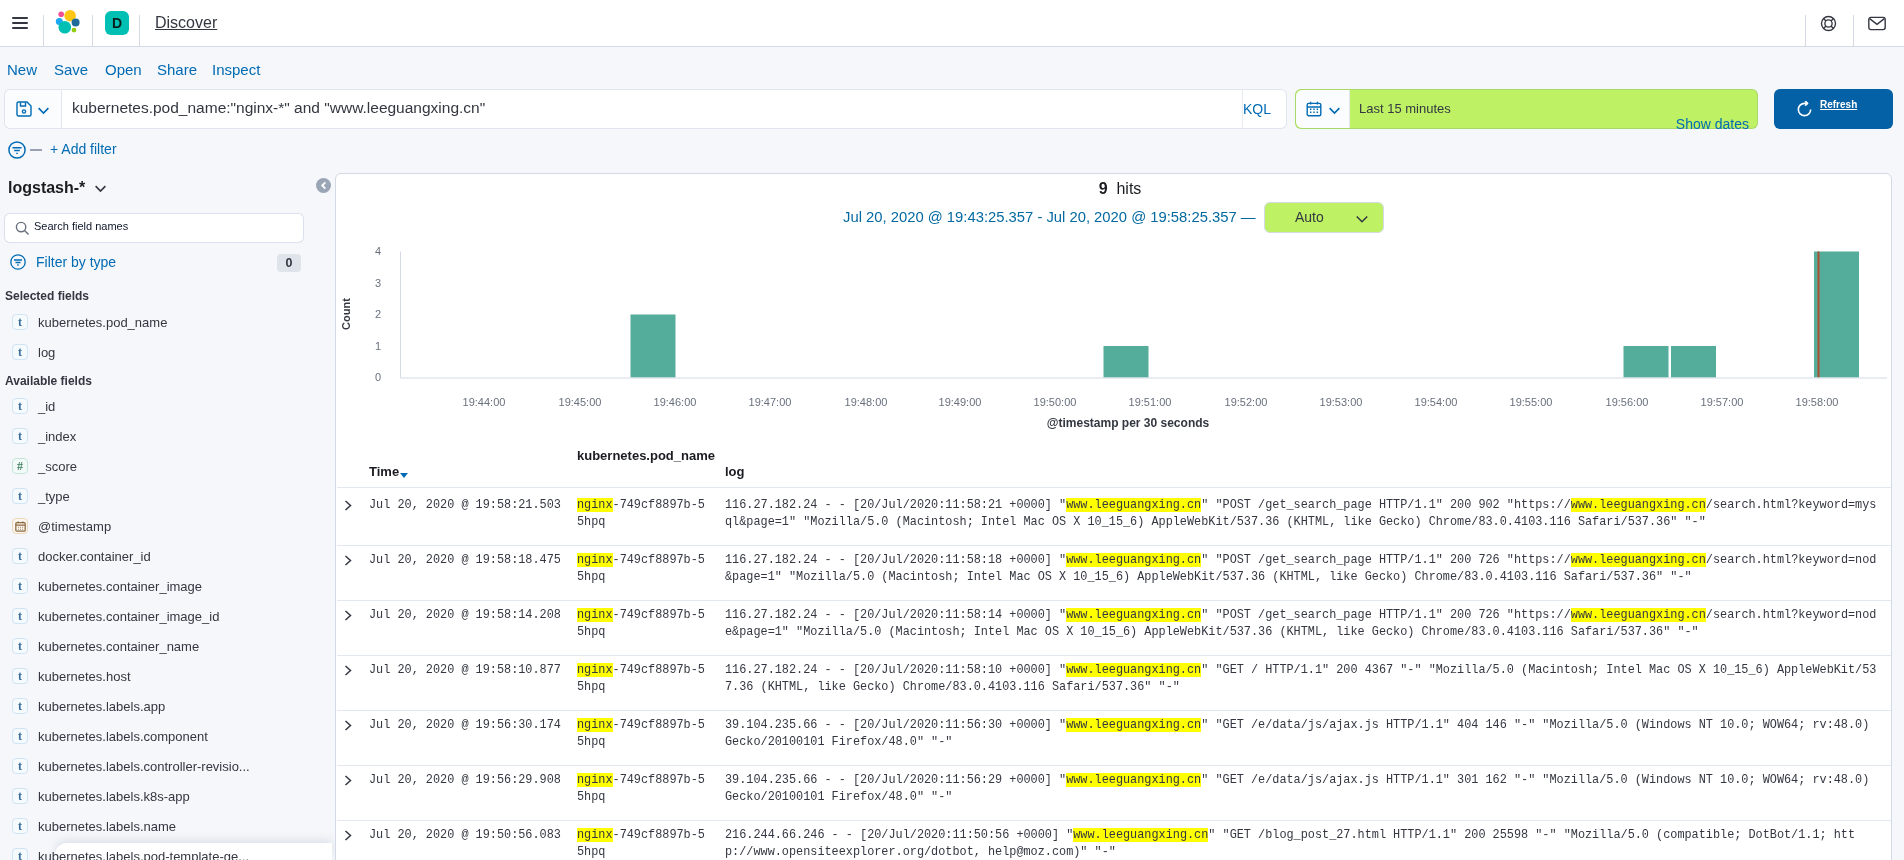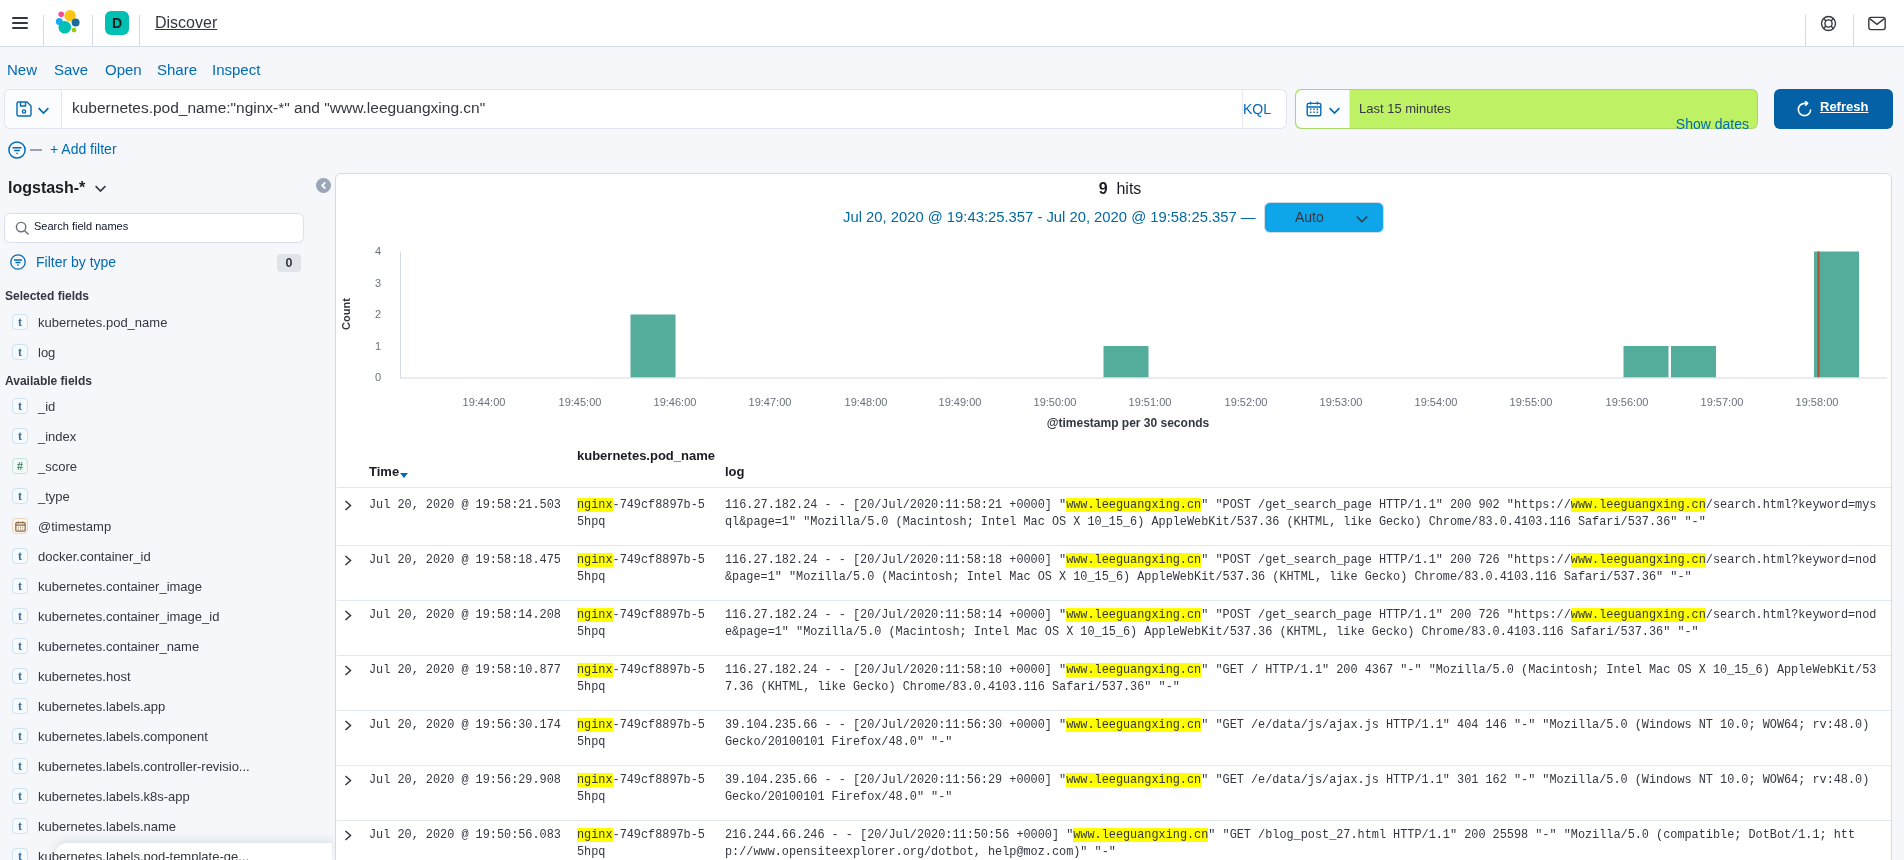--- a/index.html
+++ b/index.html
@@ -28,21 +28,21 @@
 #qtext { position:absolute; left:67px; top:9px; font-size:15.5px; color:#343741; }
 #kql { position:absolute; right:0px; top:0; width:44px; height:38px; border-left:1px solid rgba(17,43,134,0.1);
   color:#006BB4; font-size:14px; text-align:left; line-height:38px; border-radius:0 6px 6px 0; }
 #dpick { position:absolute; left:1295px; top:89px; width:463px; height:40px; background:#bef264;
   border:1px solid rgba(17,43,134,0.12); border-radius:6px; }
 #dpcal { position:absolute; left:0; top:0; width:54px; height:38px; border-right:1px solid rgba(17,43,134,0.1); background:#fbfcfd; border-radius:6px 0 0 6px;}
 #dptext { position:absolute; left:63px; top:11px; font-size:13px; color:#343741; }
 #showdates { position:absolute; right:8px; top:26px; font-size:14px; color:#006BB4; }
 #refresh { position:absolute; left:1774px; top:89px; width:119px; height:40px; background:#0561a5;
   border-radius:6px; color:#fff; }
-#refresh span { position:absolute; left:46px; top:10px; font-size:13px; font-weight:700; text-decoration:underline; }
+#refresh span { position:absolute; left:46px; top:10px; font-size:10px; font-weight:700; text-decoration:underline; }
 
 
 #addfilter { position:absolute; left:50px; top:141px; font-size:14px; color:#006BB4; }
 #fdash { position:absolute; left:30px; top:149px; width:12px; height:1.6px; background:#98A2B3; }
 
 
 #sidebar { position:absolute; left:0; top:170px; width:332px; height:690px; }
 #idxpat { position:absolute; left:8px; top:179px; font-size:16px; font-weight:700; color:#1A1C21; }
 #collapse { position:absolute; left:316px; top:178px; width:15px; height:15px; border-radius:50%; background:#9aa5b5; }
 #sfield { position:absolute; left:4px; top:213px; width:300px; height:30px; background:#fff;
@@ -61,21 +61,21 @@
 .fname { position:absolute; left:38px; top:1px; font-size:13px; color:#343741; white-space:nowrap; }
 #sbfade { position:absolute; left:55px; top:843px; width:277px; height:17px; z-index:0;
   background:rgba(255,255,255,0.92); border-radius:12px 0 0 0; box-shadow:0 -3px 8px rgba(152,162,179,0.25); }
 .frow { z-index:1; }
 
 
 #panel { position:absolute; left:335px; top:173px; width:1557px; height:693px; background:#fff;
   border:1px solid #D3DAE6; border-radius:6px; }
 #hits { position:absolute; left:344px; top:180px; width:1552px; text-align:center; font-size:16px; color:#1A1C21; }
 #drange { position:absolute; left:843px; top:209px; font-size:14.8px; color:#0369a1; }
-#autosel { position:absolute; left:1264px; top:202px; width:120px; height:31px; background:#0ea5e9;
+#autosel { position:absolute; left:1264px; top:202px; width:120px; height:31px; background:#bef264;
   border:1px solid #D3DAE6; border-radius:6px; }
 #autosel span { position:absolute; left:30px; top:6px; font-size:14px; color:#343741; }
 
 
 .mono { font-family:"Liberation Mono", monospace; font-size:11.85px; color:#343741; line-height:17px; }
 .thead { position:absolute; font-size:13px; font-weight:700; color:#1A1C21; }
 .hline { position:absolute; left:337px; width:1554px; height:1px; background:#E3E8F0; }
 
 </style>
 </head>

